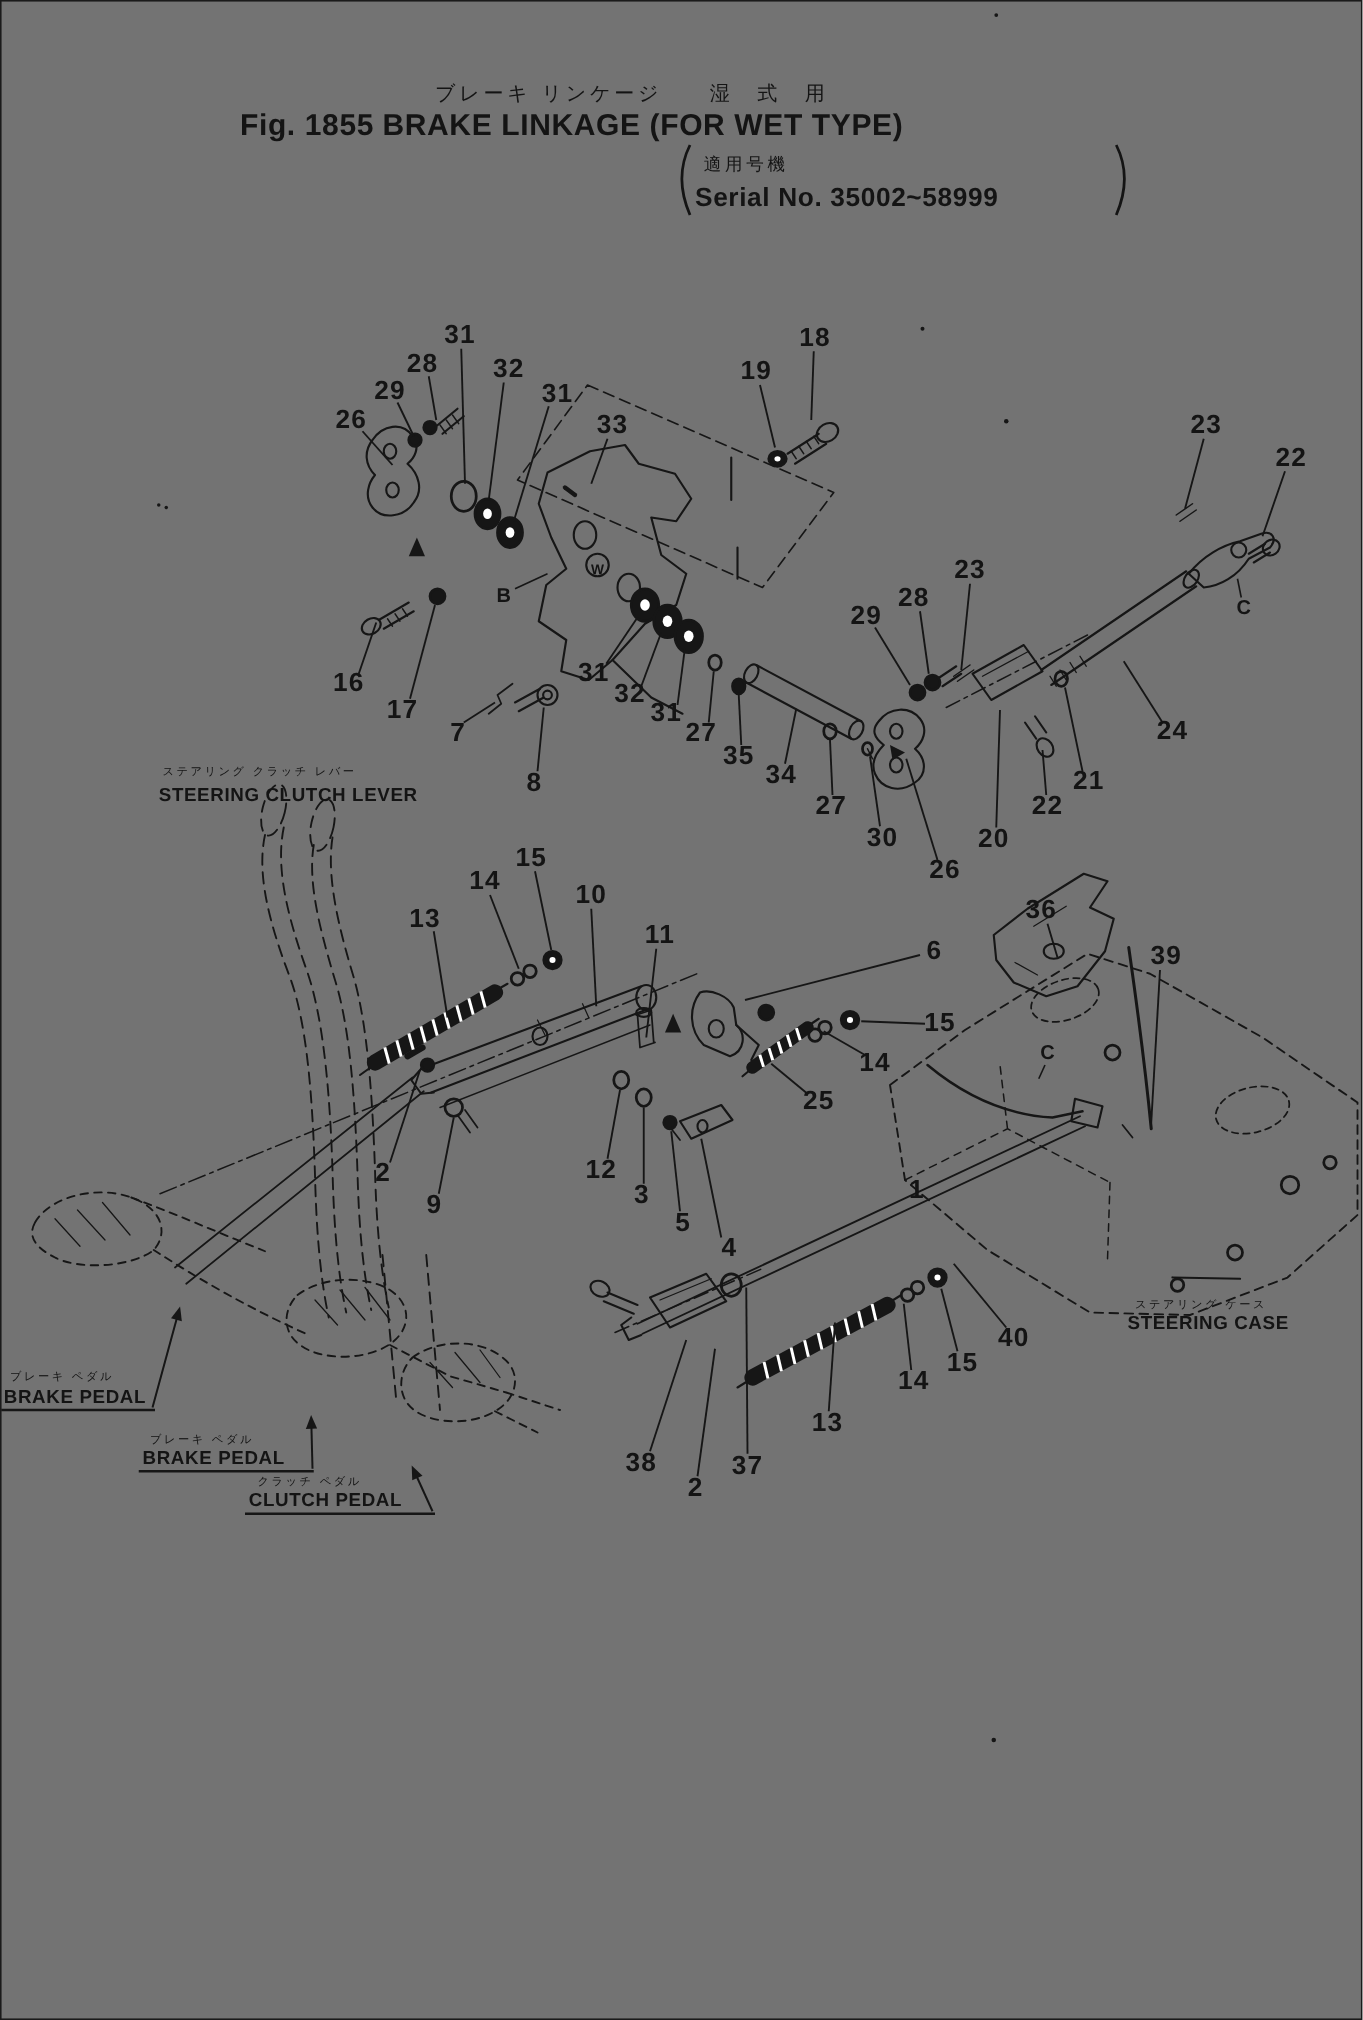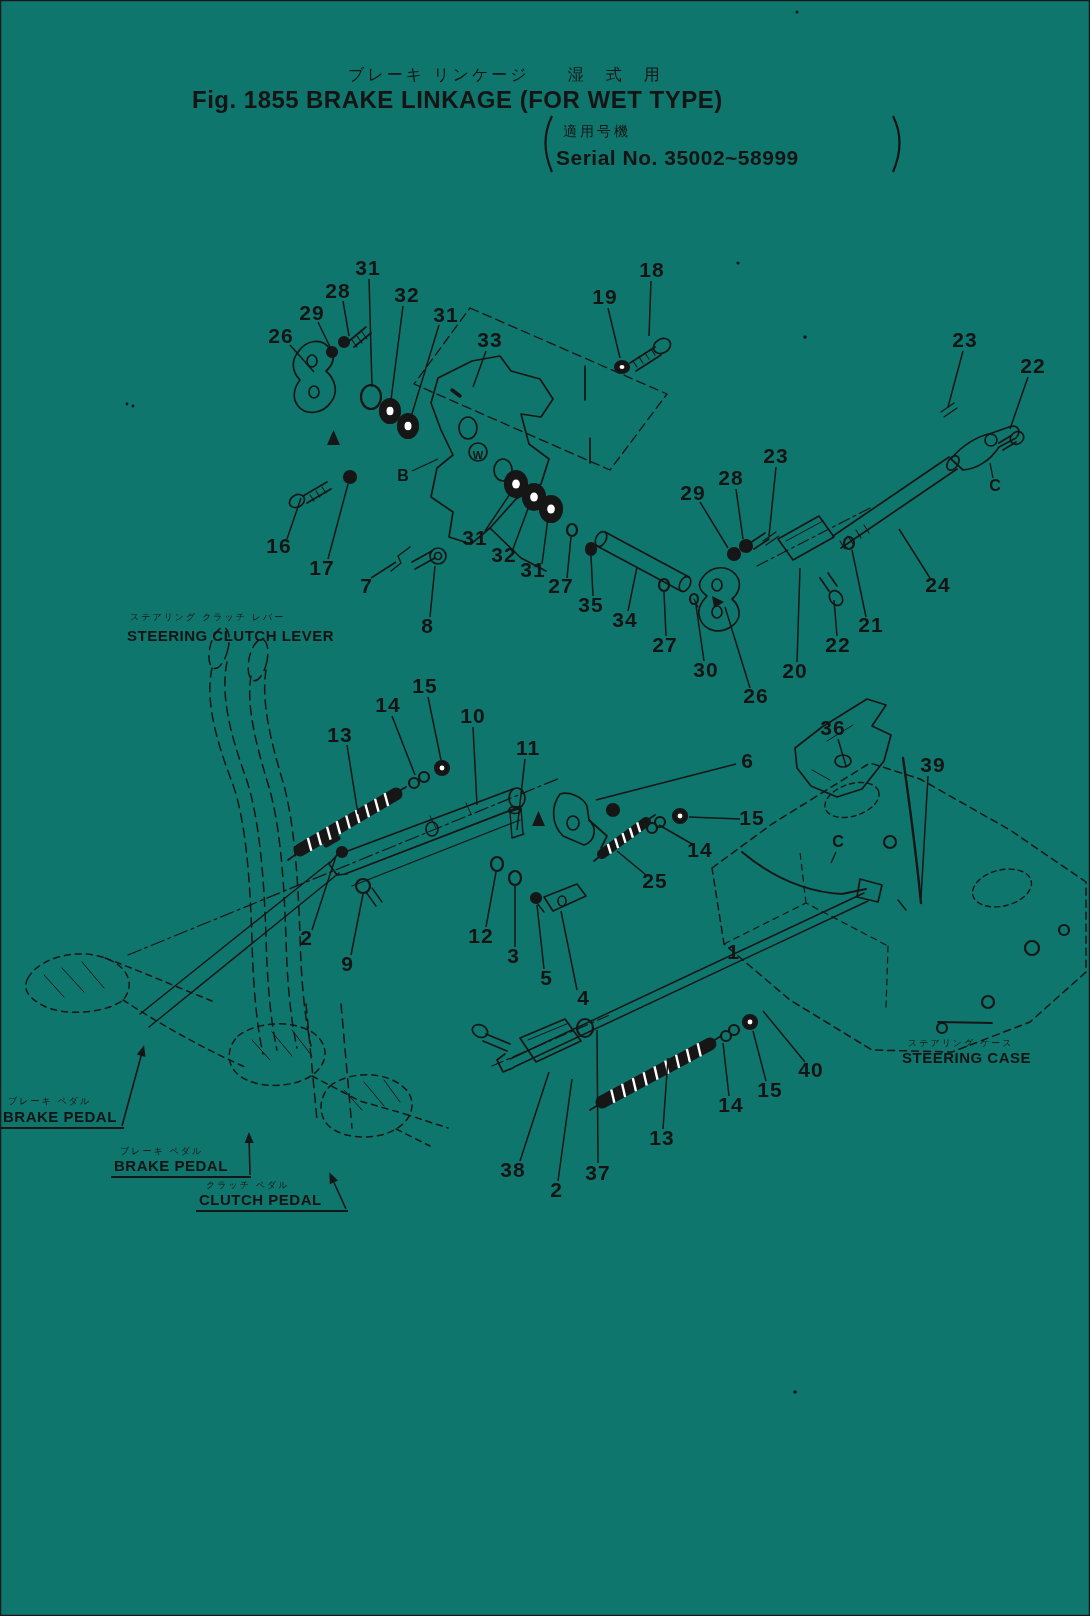--- a/index.html
+++ b/index.html
@@ -1,16 +1,16 @@
 <!DOCTYPE html>
 <html><head>
 <meta charset="utf-8">
 <style>
   html,body{margin:0;padding:0;background:#f2f2f2;}
-  #page{position:relative;width:1090px;height:1616px;background:#0f766e;
+  #page{position:relative;width:1090px;height:1616px;background:#737373;
         font-family:"Liberation Sans",sans-serif;}
   svg{position:absolute;left:0;top:0;}
   text{fill:#141414;}
   .co{font:700 21px "Liberation Sans",sans-serif;letter-spacing:1px;}
   .co1{font:700 21px "Liberation Sans",sans-serif;}
   .ref{font:700 16px "Liberation Sans",sans-serif;}
   .refw{font:700 11px "Liberation Sans",sans-serif;}
   .lbl-en{font:700 15px "Liberation Sans",sans-serif;letter-spacing:.5px;}
   .lbl-jp{font:400 9px "DejaVu Sans",sans-serif;letter-spacing:2px;}
   .ttl-jp{font:400 16px "DejaVu Sans",sans-serif;letter-spacing:3px;}

